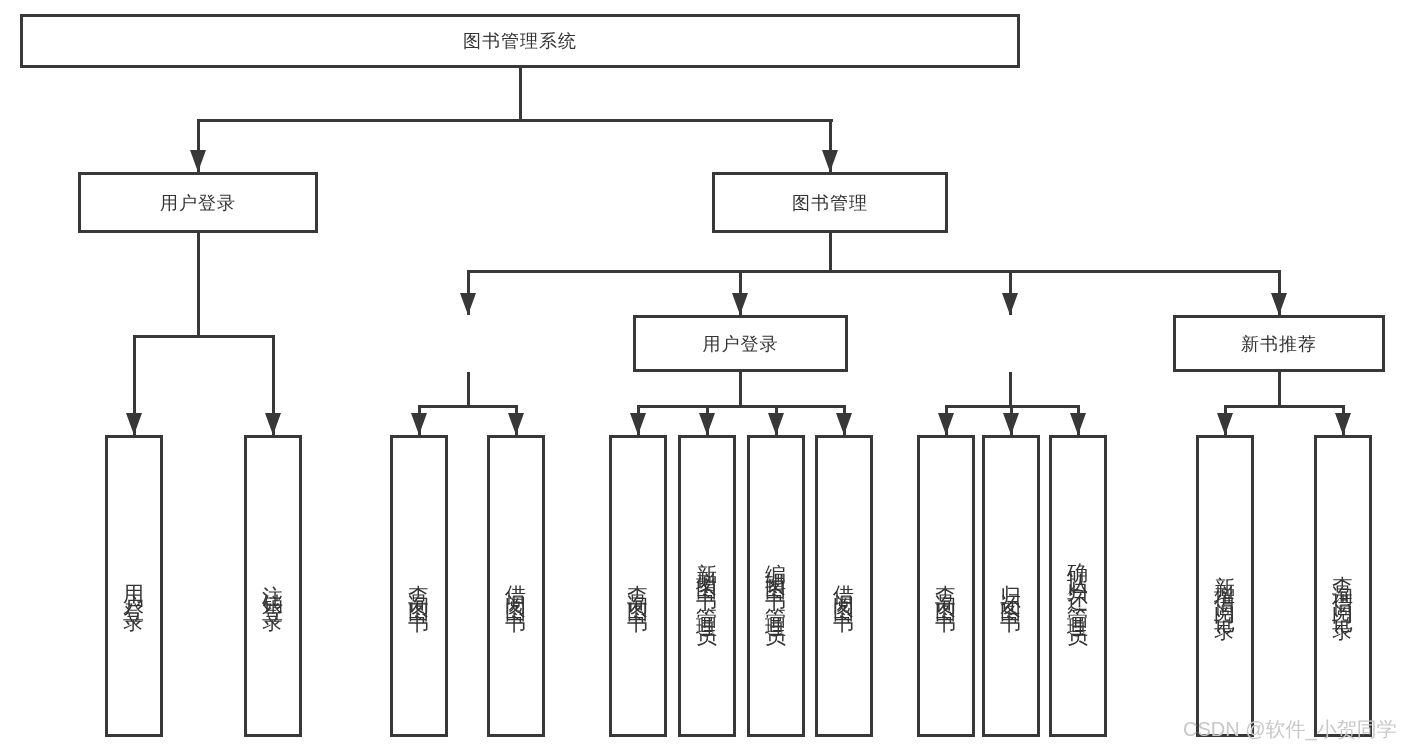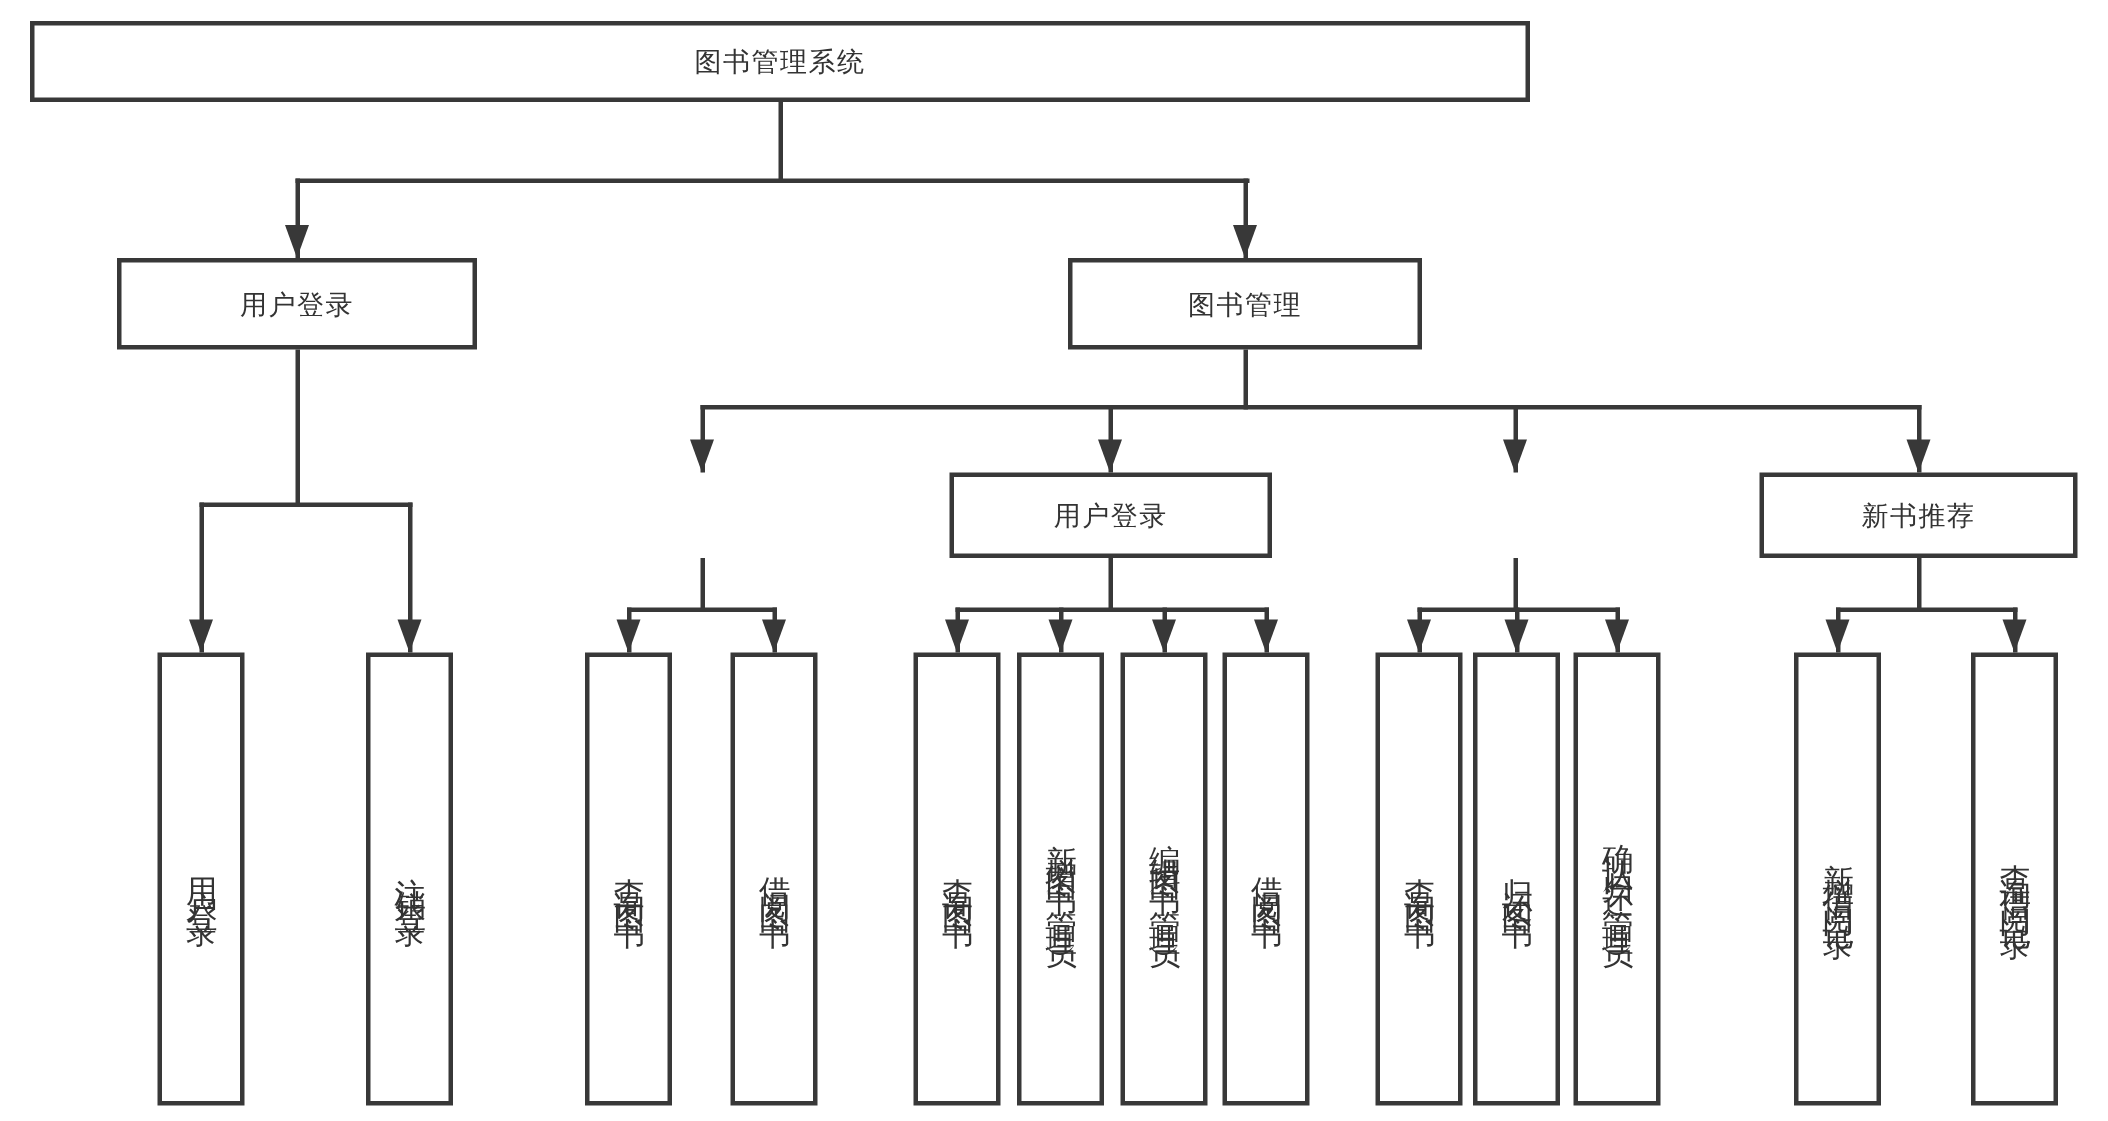--- a/index.html
+++ b/index.html
@@ -180,14 +180,15 @@
   <div class="arrow" style="left:1003px; top:413px;"></div>
   <div class="arrow" style="left:1070px; top:413px;"></div>
 
   <div class="vline" style="left:1278px; top:372px; height:36px;"></div>
   <div class="hline" style="left:1224px; top:405px; width:121px;"></div>
   <div class="vline" style="left:1224px; top:405px; height:30px;"></div>
   <div class="vline" style="left:1342px; top:405px; height:30px;"></div>
   <div class="arrow" style="left:1217px; top:413px;"></div>
   <div class="arrow" style="left:1335px; top:413px;"></div>
 
+  <div class="watermark">CSDN @软件_小贺同学</div>
 
 </div>
 
 </body></html>

